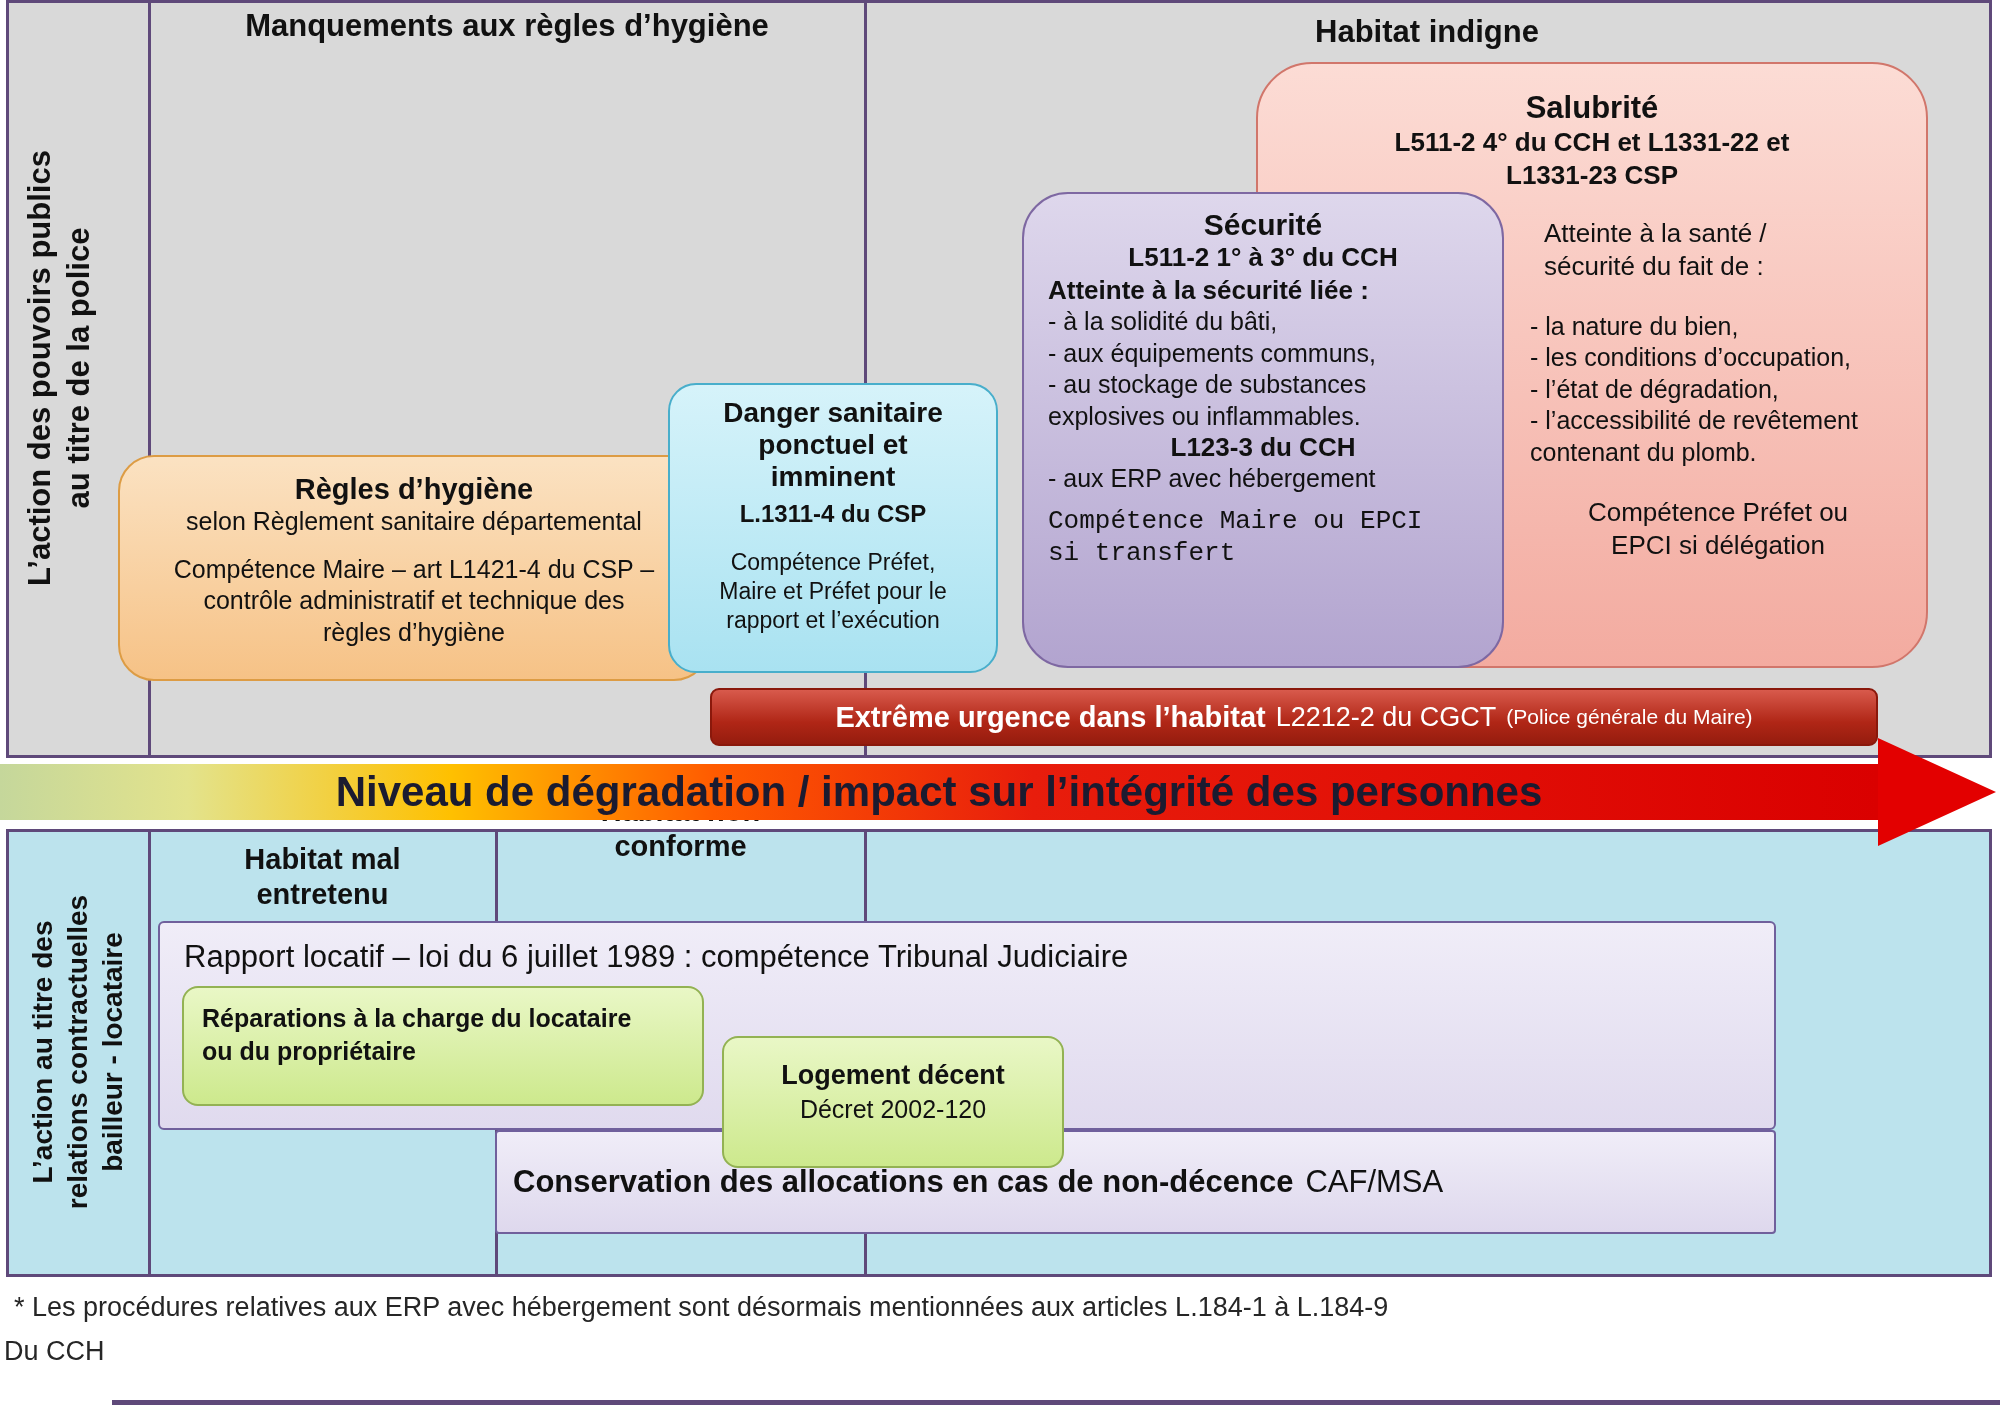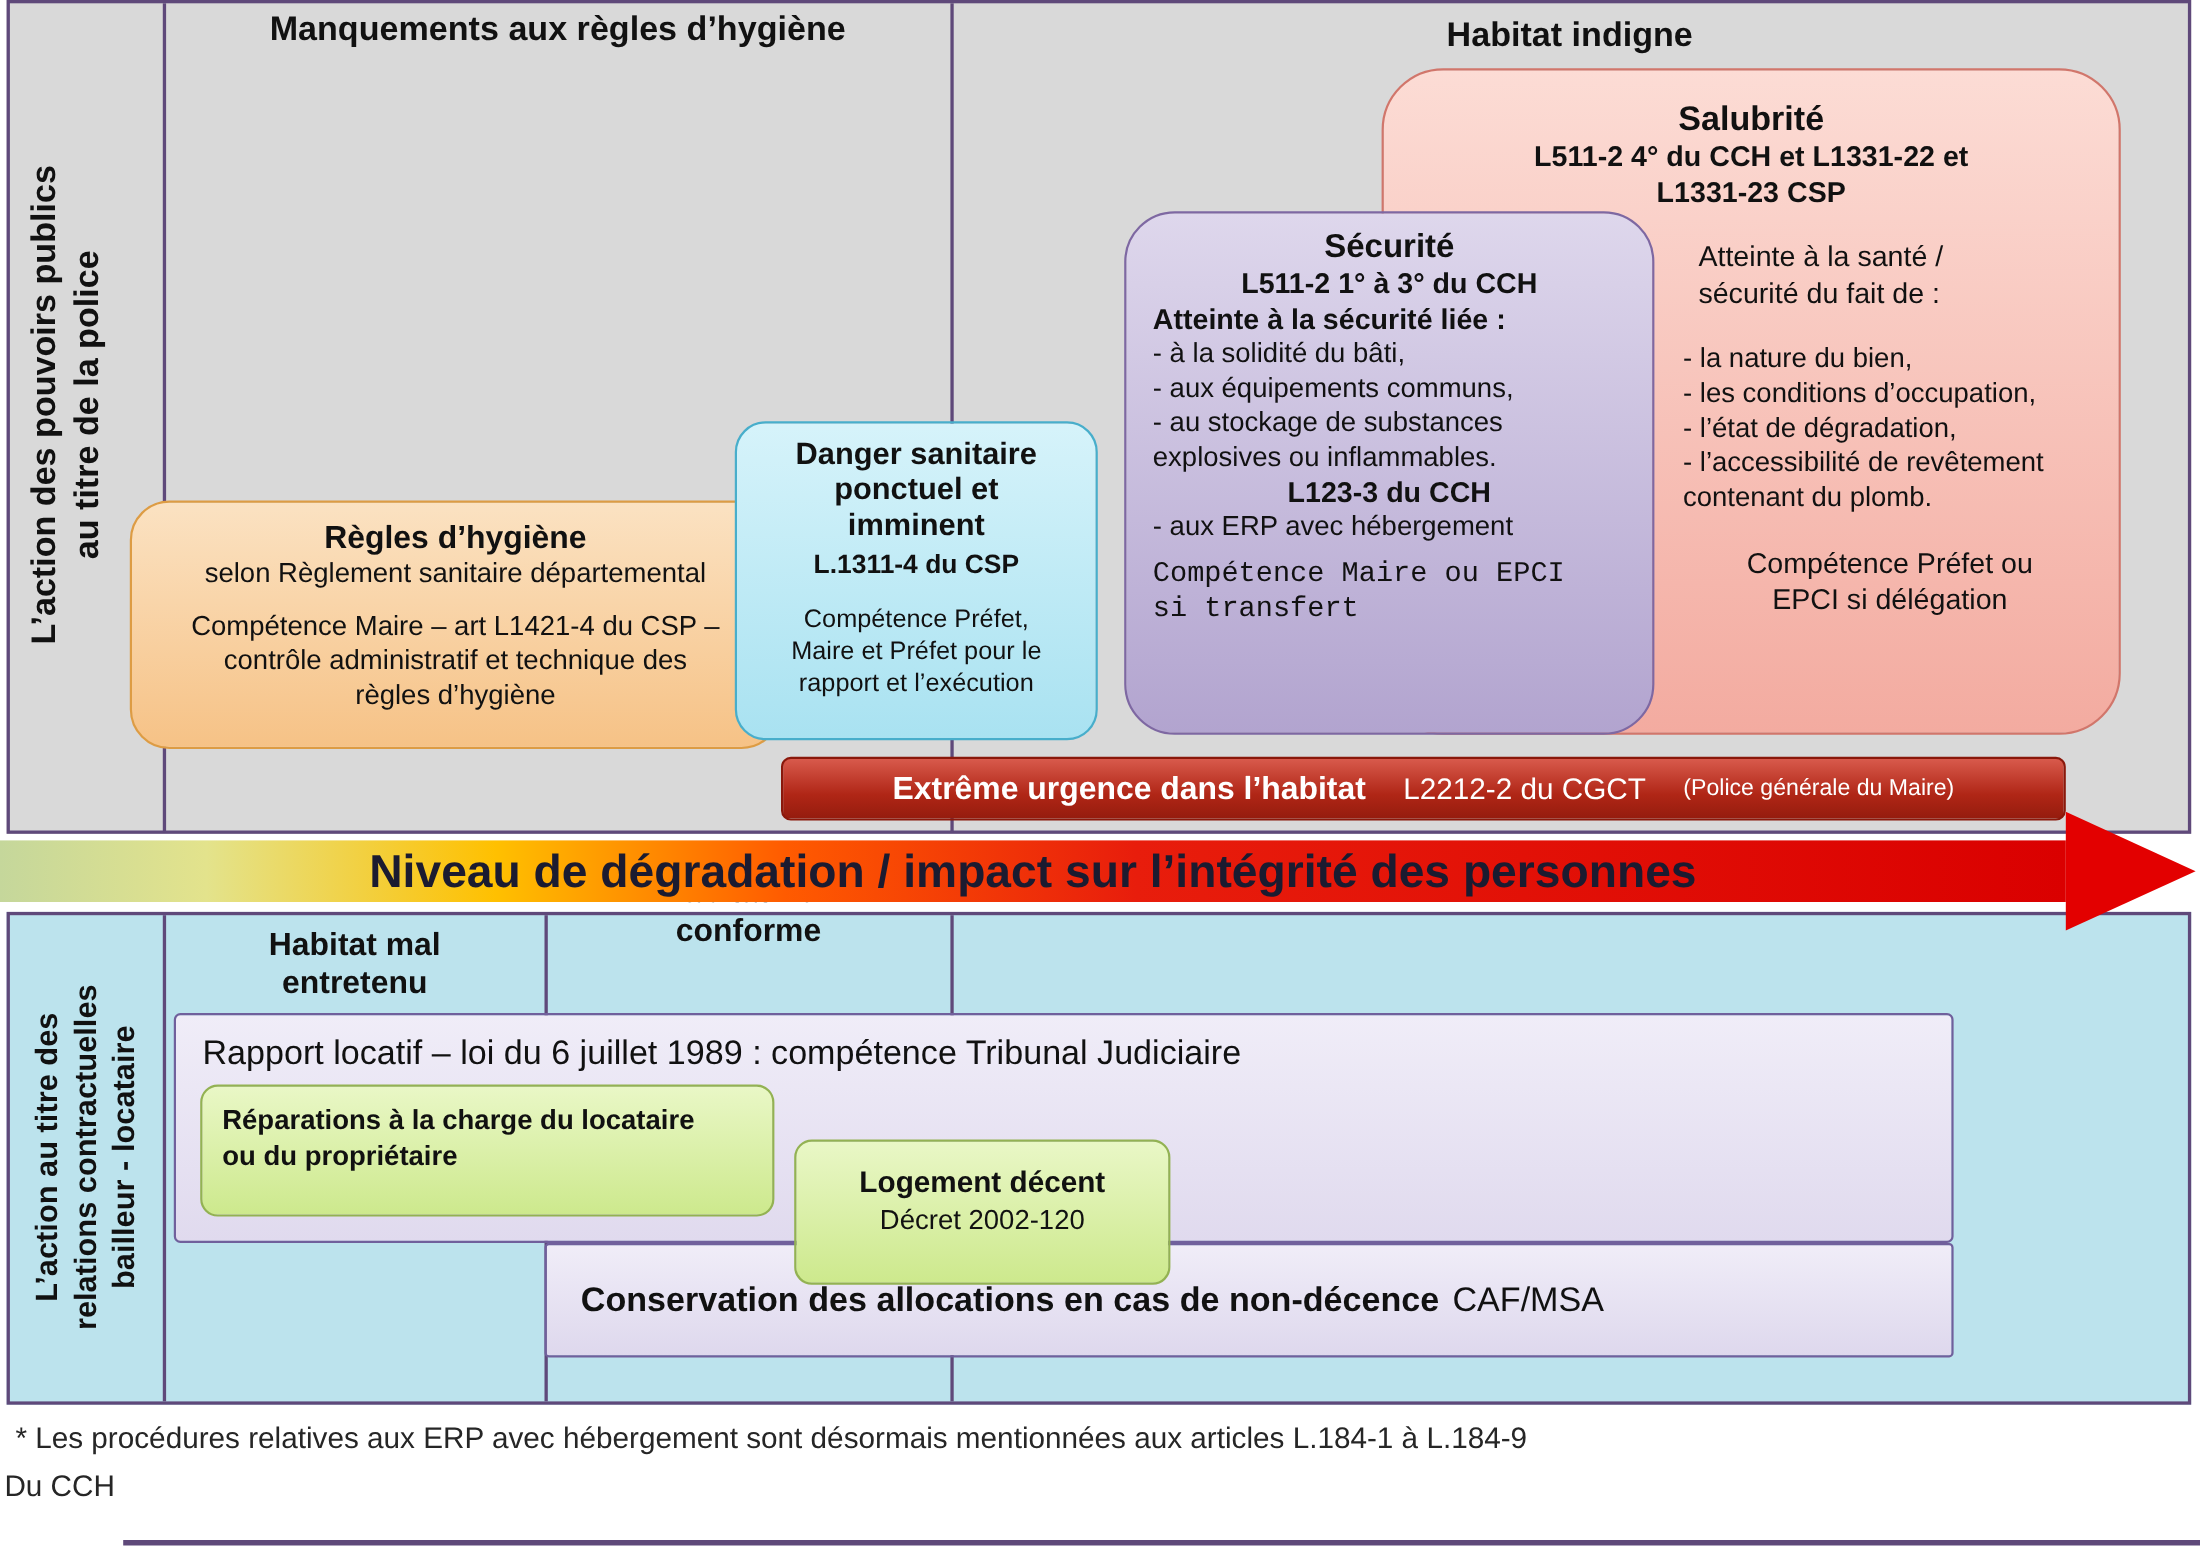--- a/index.html
+++ b/index.html
@@ -1,21 +1,21 @@
 <!DOCTYPE html>
 <html><head>
 <meta charset="utf-8">
 <style>
   html,body { margin:0; padding:0; background:#ffffff; }
   .canvas {
     position:relative; width:2000px; height:1414px;
     background:#ffffff; overflow:hidden;
     font-family:"Liberation Sans", sans-serif; color:#111111;
   }
-  .abs { position:absolute; box-sizing:border-box;gap:24px; }
+  .abs { position:absolute; box-sizing:border-box; }
   .preline { white-space:pre-line; }
 
   
   .sect-top {
     left:6px; top:0; width:1986px; height:758px;
     background:#d9d9d9; border:3px solid #5f497a;
   }
   .sect-bottom {
     left:6px; top:829px; width:1986px; height:448px;
     background:#bce3ed; border:3px solid #5f497a;
@@ -82,21 +82,21 @@
   
   .box-rapport {
     left:158px; top:921px; width:1618px; height:209px; border-radius:6px;
     background:linear-gradient(#f0edf8, #e0daee);
     border:2px solid #70609c; z-index:3; padding:16px 24px; font-size:31px;
   }
   .box-conservation {
     left:495px; top:1130px; width:1281px; height:104px; border-radius:4px;
     background:linear-gradient(#f0edf8, #ded8ed);
     border:2px solid #70609c; z-index:3;
-    display:flex; align-items:center; white-space:nowrap; padding-left:31px;
+    display:flex; align-items:center; white-space:nowrap; padding-left:16px;
   }
   .box-green1 {
     left:182px; top:986px; width:522px; height:120px; border-radius:16px;
     background:linear-gradient(#e9f7c6, #cde98d);
     border:2px solid #93b253; z-index:4; padding:14px 18px;
     font-weight:bold; font-size:25px; line-height:1.3;
   }
   .box-green2 {
     left:722px; top:1036px; width:342px; height:132px; border-radius:16px;
     background:linear-gradient(#e9f7c6, #cde98d);

